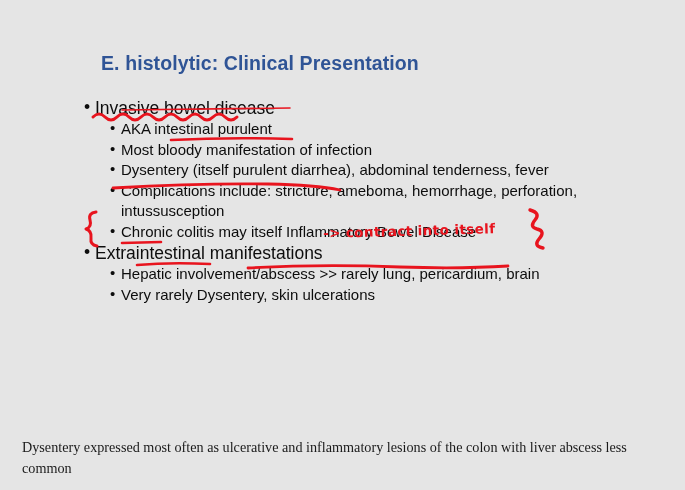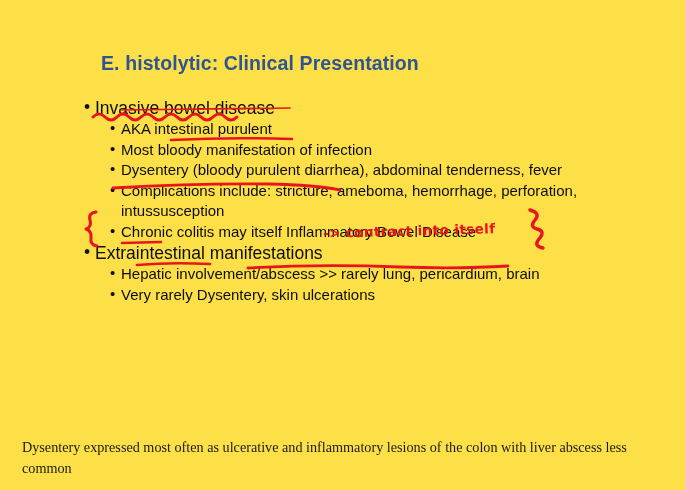--- a/index.html
+++ b/index.html
@@ -10,21 +10,21 @@
     width: 685px;
     height: 490px;
     background: #ffffff;
     font-family: "Liberation Sans", sans-serif;
     overflow: hidden;
     position: relative;
   }
   #slide {
     position: absolute;
     inset: 0;
-    background: #fde047;
+    background: #e5e5e5;
     text-decoration: underline;
   }
   #slide-title {
     position: absolute;
     left: 101px;
     top: 52px;
     font-size: 19.5px;
     font-weight: bold;
     color: #2f5496;
     letter-spacing: 0.1px;
@@ -118,21 +118,21 @@
       <span class="txt">AKA intestinal purulent</span>
     </div>
 
     <div class="lvl2">
       <span class="bullet">•</span>
       <span class="txt">Most bloody manifestation of infection</span>
     </div>
 
     <div class="lvl2">
       <span class="bullet">•</span>
-      <span class="txt">Dysentery (bloody purulent diarrhea), abdominal tenderness, fever</span>
+      <span class="txt">Dysentery (itself purulent diarrhea), abdominal tenderness, fever</span>
     </div>
 
     <div class="lvl2">
       <span class="bullet">•</span>
       <span class="txt">Complications include: stricture, ameboma, hemorrhage, perforation, intussusception</span>
     </div>
 
     <div class="lvl2">
       <span class="bullet">•</span>
       <span class="txt">Chronic colitis may itself Inflammatory Bowel Disease</span>

